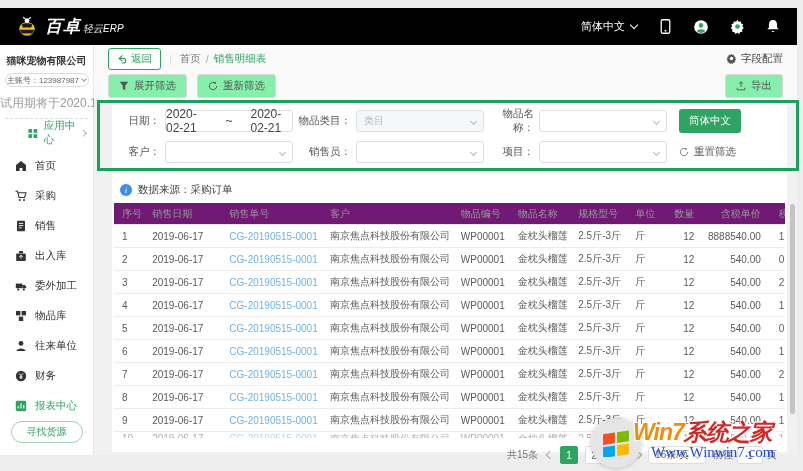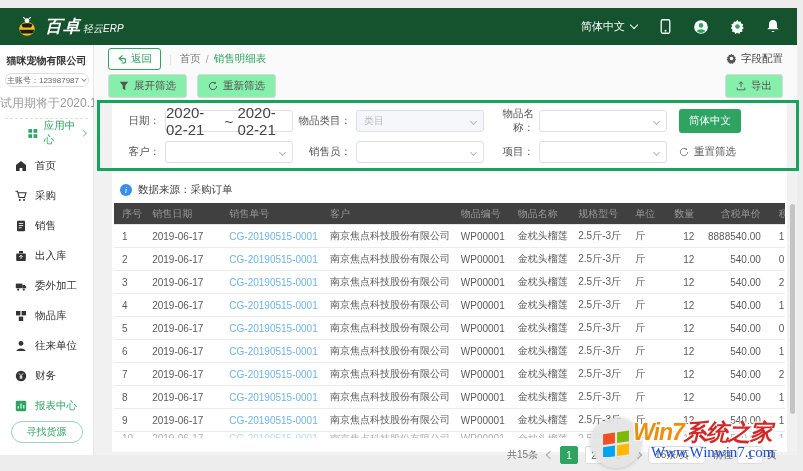--- a/index.html
+++ b/index.html
@@ -1,21 +1,21 @@
 <!DOCTYPE html>
 <html><head>
 <meta charset="utf-8">
 <style>
   * { margin:0; padding:0; box-sizing:border-box; }
   body { font-family:"Liberation Sans","DejaVu Sans",sans-serif; background:#e9e9e9; }
   .stage { position:relative; width:803px; height:471px; background:#ededed; overflow:hidden; }
   .app { position:absolute; left:0; top:8px; width:797px; height:447px; background:#fff; }
 
   
-  .topbar { height:37px; background:#14532d; display:flex; align-items:center; padding:0 16px; }
+  .topbar { height:37px; background:#000000; display:flex; align-items:center; padding:0 16px; }
   .logo { display:flex; align-items:baseline; gap:2px; }
   .logo svg { align-self:center; }
   .logo-main { color:#fff; font-size:17px; font-weight:bold; font-style:italic; letter-spacing:1px; margin-left:5px; }
   .logo-sub { color:#fff; font-size:10px; font-style:italic; }
   .topbar-right { margin-left:auto; display:flex; align-items:center; gap:20px; }
   .lang { color:#fff; font-size:11px; display:flex; align-items:center; gap:6px; cursor:pointer; }
   .chev-down-w { width:6px; height:6px; border-right:1.5px solid #fff; border-bottom:1.5px solid #fff; transform:rotate(45deg); margin-top:-3px; }
   .top-ic { width:16px; height:16px; display:flex; align-items:center; justify-content:center; cursor:pointer; }
 
   
@@ -53,36 +53,36 @@
   
   .card { position:absolute; left:18px; right:10px; top:55px; bottom:3px; background:#fff; }
 
   
   .filters { padding:9px 6px 4px 6px; }
   .f-row { display:flex; align-items:center; height:24px; margin-bottom:7px; }
   .f-label { width:42px; text-align:right; font-size:10.5px; color:#555; flex:none; }
   .f-label.w52 { width:58px; }
   .f-label.w46 { width:50px; }
   .f-input, .f-select { position:relative; height:22px; border:1px solid #dcdfe6; border-radius:3px; background:#fff; margin-left:5px; flex:none; }
-  .date-input { width:128px; display:flex; align-items:center; justify-content:center; gap:4px; font-size:15px; color:#444; }
+  .date-input { width:128px; display:flex; align-items:center; justify-content:center; gap:18px; font-size:12px; color:#444; }
   .f-select { width:128px; display:flex; align-items:center; padding:0 18px 0 7px; font-size:10px; color:#444; cursor:pointer; }
   .f-select .ph { color:#b6bbc2; }
   .f-select.disabled { background:#f5f7fa; }
   .sel-chev { position:absolute; right:7px; top:8px; width:5px; height:5px; border-right:1px solid #b3b8bf; border-bottom:1px solid #b3b8bf; transform:rotate(45deg); }
   .gen-btn { margin-left:12px; height:24px; padding:0 10px; background:#2ea362; border:none; border-radius:3px; color:#fff; font-size:10.5px; cursor:pointer; }
   .reset-link { margin-left:12px; display:inline-flex; align-items:center; gap:5px; font-size:10.5px; color:#555; cursor:pointer; }
 
   
   .source-row { display:flex; align-items:center; gap:6px; padding:8px 8px 6px; }
   .info-ic { width:12px; height:12px; border-radius:50%; background:#3a8ee6; color:#fff; font-size:9px; font-style:italic; font-family:"Liberation Serif",serif; display:flex; align-items:center; justify-content:center; flex:none; }
   .source-text { font-size:10.5px; color:#444; }
 
   
   .tbl { margin:0 2px; }
-  .t-head { display:flex; align-items:center; height:22px; background:#404040; border-bottom:1px solid #e6e6e6; }
+  .t-head { display:flex; align-items:center; height:22px; background:#701a75; border-bottom:1px solid #e6e6e6; }
   .t-head .cell { color:#979797; font-size:10px; }
   .t-row { display:flex; align-items:center; height:23px; border-bottom:1px solid #ececec; background:#fff; }
   .t-row.partial { height:6px; overflow:hidden; align-items:flex-start; opacity:.5; border-bottom:none; }
   .t-row.partial .cell { line-height:14px; }
   .cell { font-size:10px; color:#5a5a5a; padding-left:8px; white-space:nowrap; overflow:hidden; }
   .cell.link { color:#6fb3e8; cursor:pointer; }
   .c0{width:4.5%;} .c1{width:11.5%;} .c2{width:15%;} .c3{width:19.5%;} .c4{width:8.5%;} .c5{width:9%;} .c6{width:8.5%;} .c7{width:4.5%;}
   .c8{width:5.5%; text-align:right; padding-left:0;} .c9{width:10.5%; text-align:right; padding-left:0; padding-right:4px;} .c10{flex:1; padding-left:14px;}
 
   

